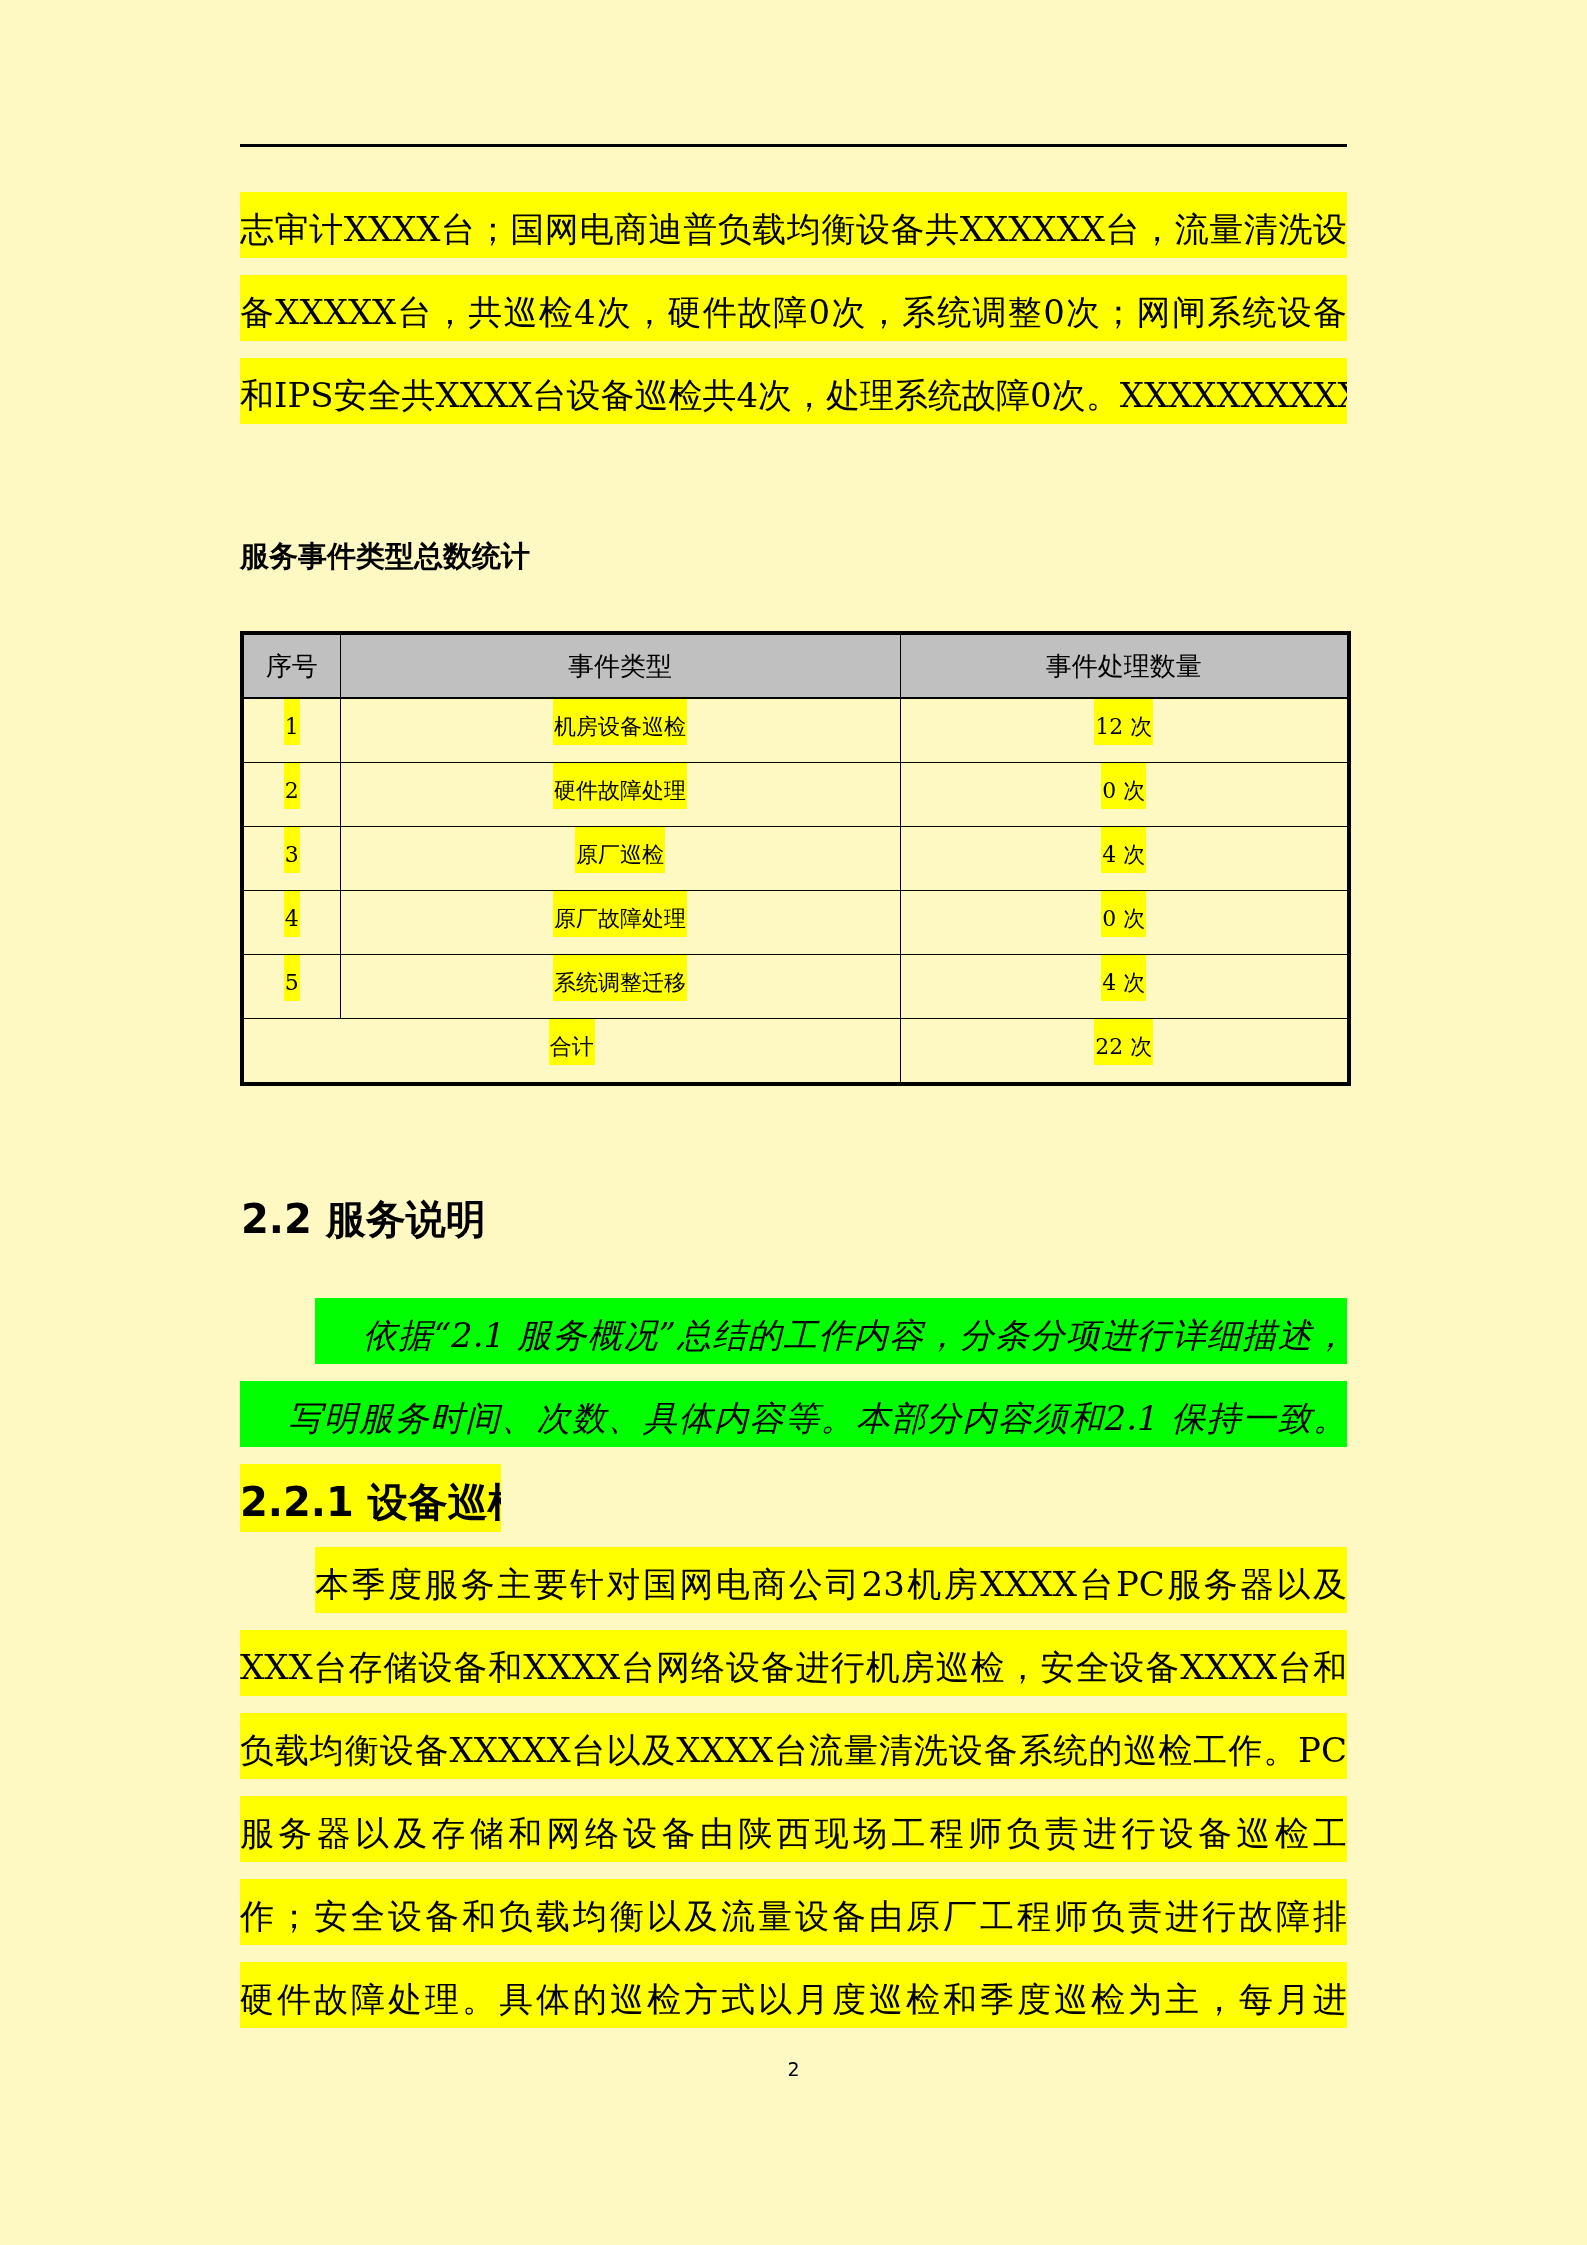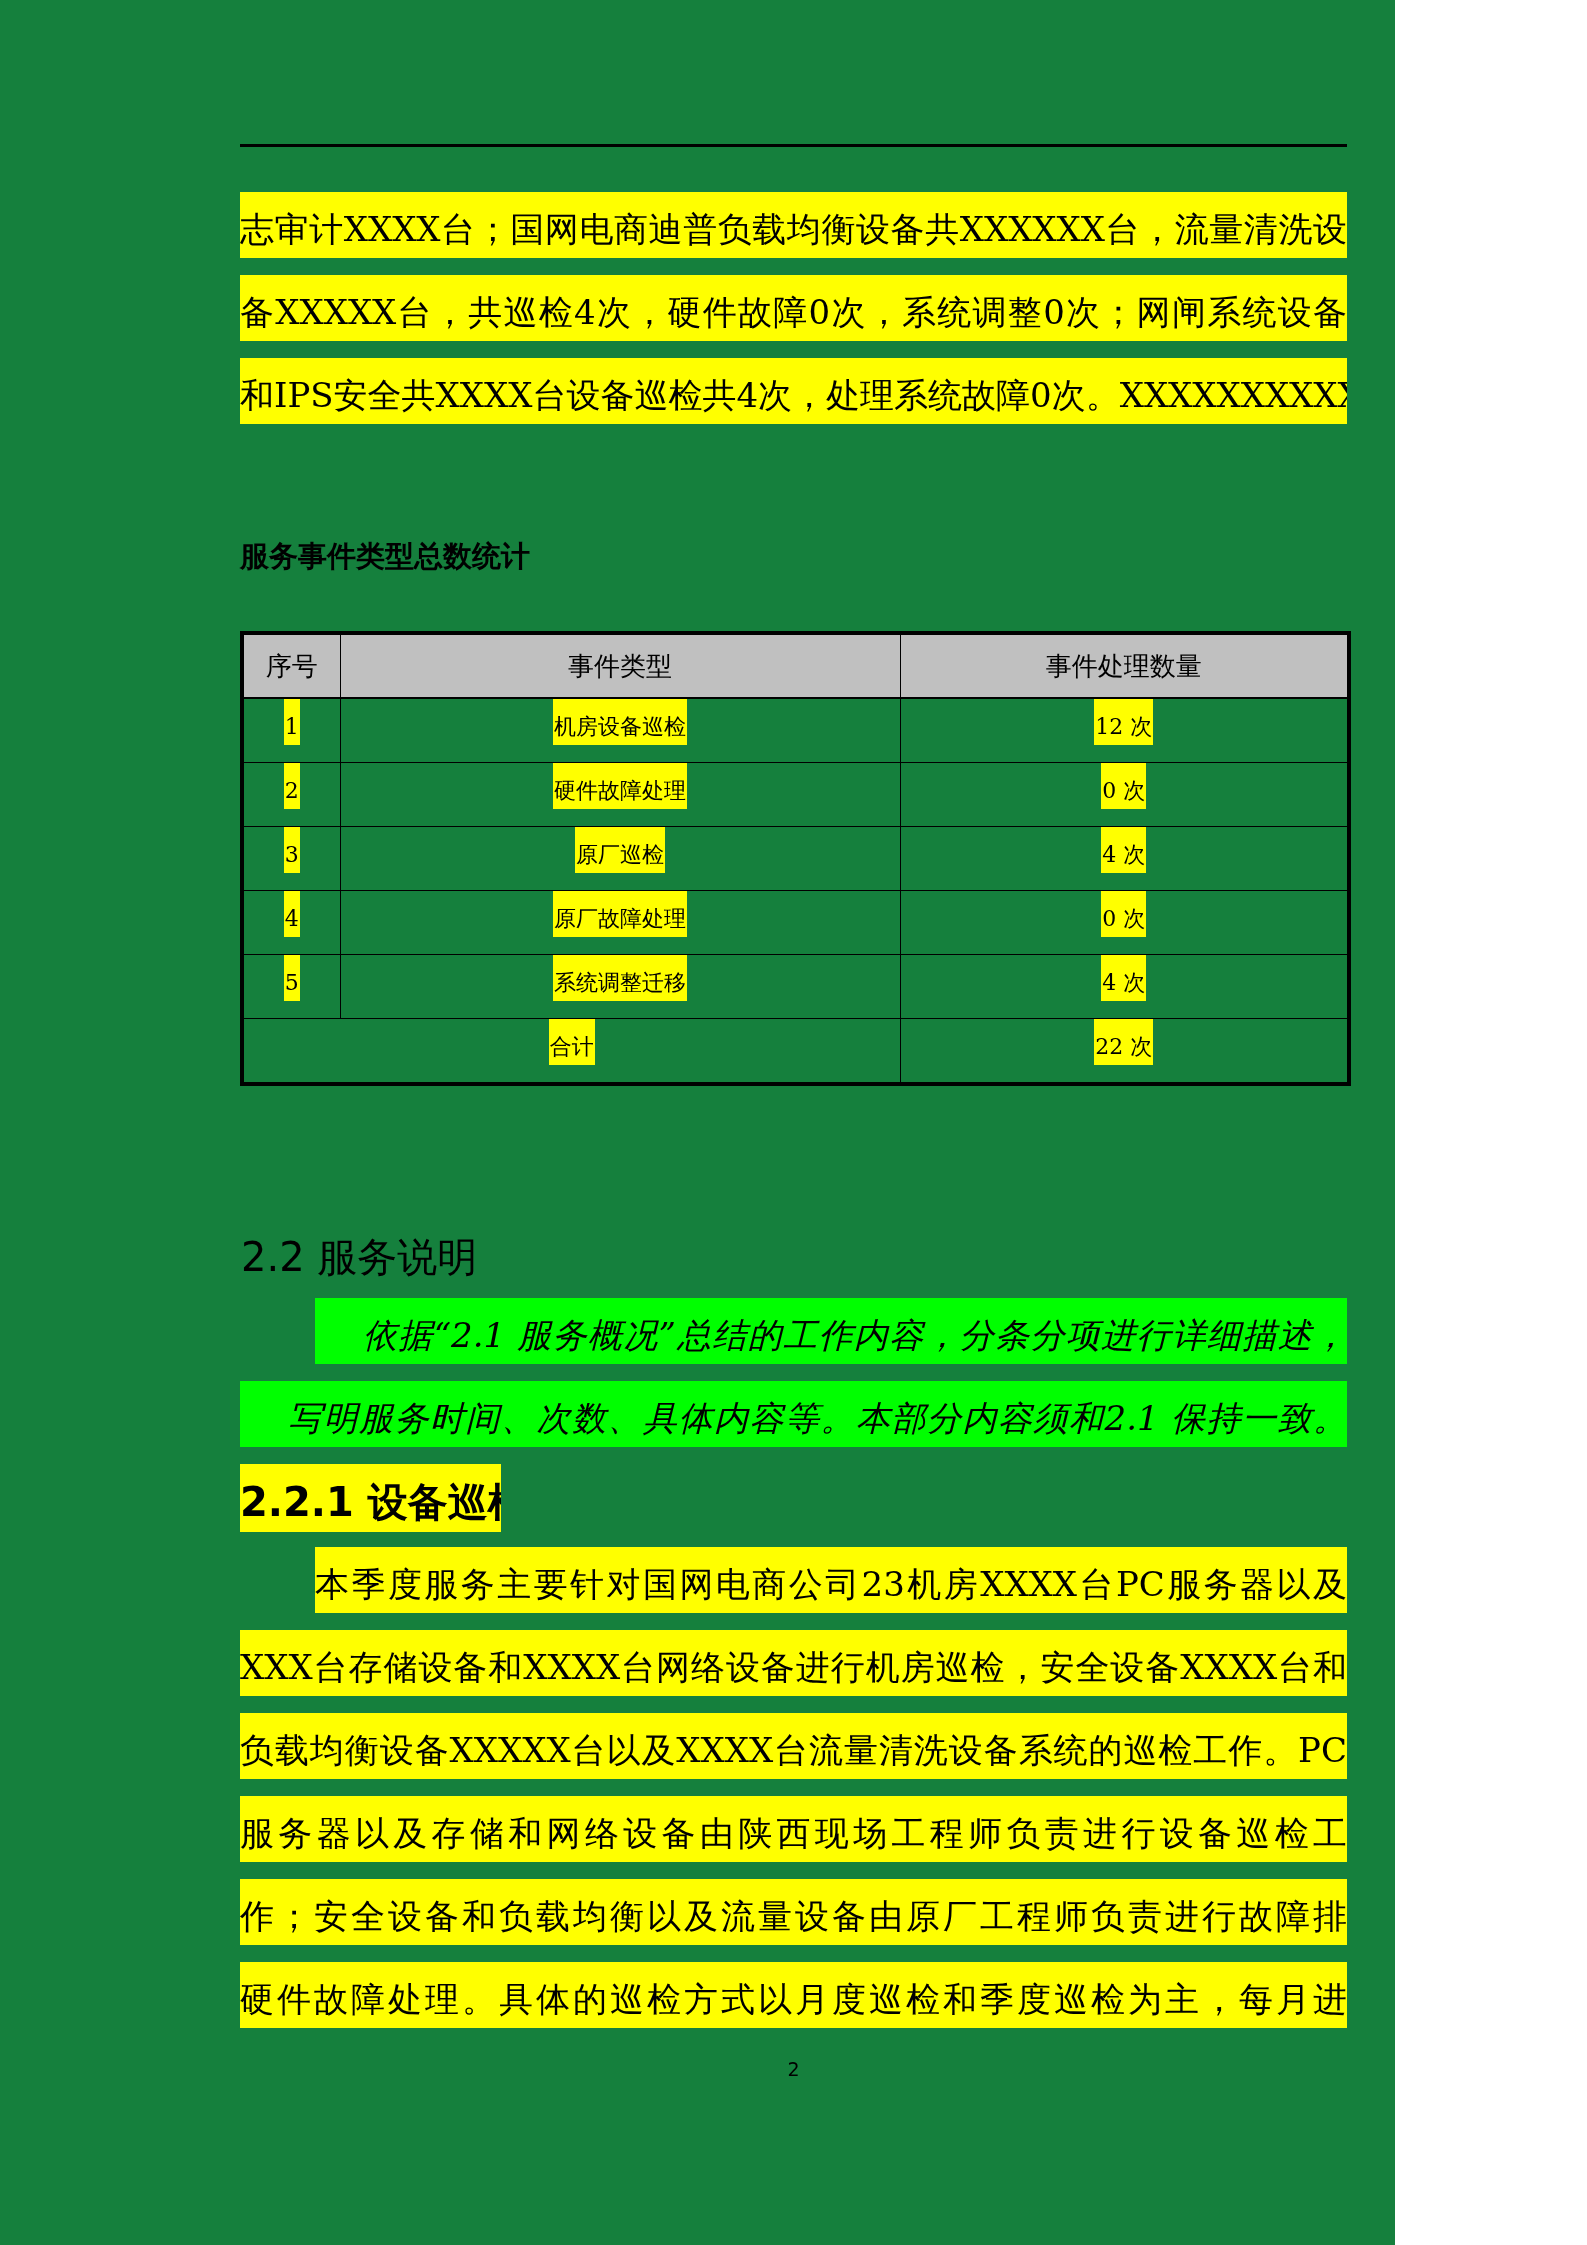--- a/index.html
+++ b/index.html
@@ -1,17 +1,17 @@
 <!DOCTYPE html>
 <html><head>
 <meta charset="utf-8">
 <style>
   html, body { margin: 0; padding: 0; background: #ffffff; }
   body { width: 1587px; height: 2245px; position: relative; overflow: hidden; }
-  .page { position: absolute; left: 0; top: 0; width: 1395px; height: 2245px; background: #15803d; }
+  .page { position: absolute; left: 0; top: 0; width: 1587px; height: 2245px; background: #fef9c3; }
   .header-rule { position: absolute; left: 240px; top: 144px; width: 1107px; height: 3px; background: #000; }
 
   .line {
     position: absolute; left: 240px; width: 1107px; height: 66px;
     font-family: "DejaVu Serif", "Liberation Serif", serif;
     font-size: 34px; line-height: 66px; color: #000;
     white-space: nowrap; overflow: hidden;
     text-align: justify; text-align-last: justify;
     padding-top: 4px; box-sizing: border-box;
   }
@@ -40,22 +40,22 @@
     height: 63px; border: 1px solid #000; padding: 0; text-align: center; vertical-align: top;
     font-size: 22px;
   }
   table.stats td .cell-hl {
     display: inline-block; background: #ffff00; height: 46px; line-height: 56px;
     padding: 0 1px; box-sizing: border-box; overflow: hidden; vertical-align: top;
   }
 
   .h2 {
     position: absolute; left: 241px; top: 1192px; height: 54px;
-    font-family: "DejaVu Sans", "Liberation Sans", sans-serif; font-weight: normal;
-    font-size: 40px; line-height: 54px; color: #000; margin-top: 38px;
+    font-family: "DejaVu Sans", "Liberation Sans", sans-serif; font-weight: bold;
+    font-size: 40px; line-height: 54px; color: #000;
   }
   .h3 {
     position: absolute; left: 240px; top: 1464px; height: 68px; width: 261px;
     background: #ffff00;
     font-family: "DejaVu Sans", "Liberation Sans", sans-serif; font-weight: bold;
     font-size: 40px; line-height: 76px; color: #000; white-space: nowrap; overflow: hidden;
   }
   .page-num {
     position: absolute; left: 0; width: 1587px; top: 2058px; text-align: center;
     font-family: "DejaVu Sans", "Liberation Sans", sans-serif; font-size: 19px; color: #000;

